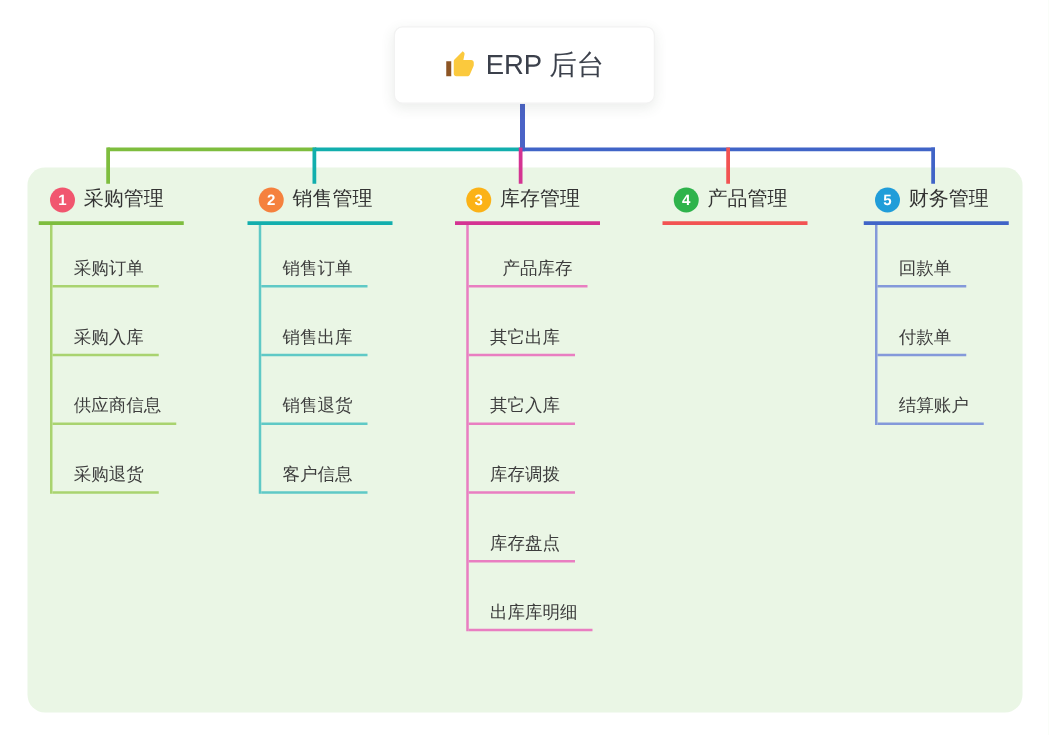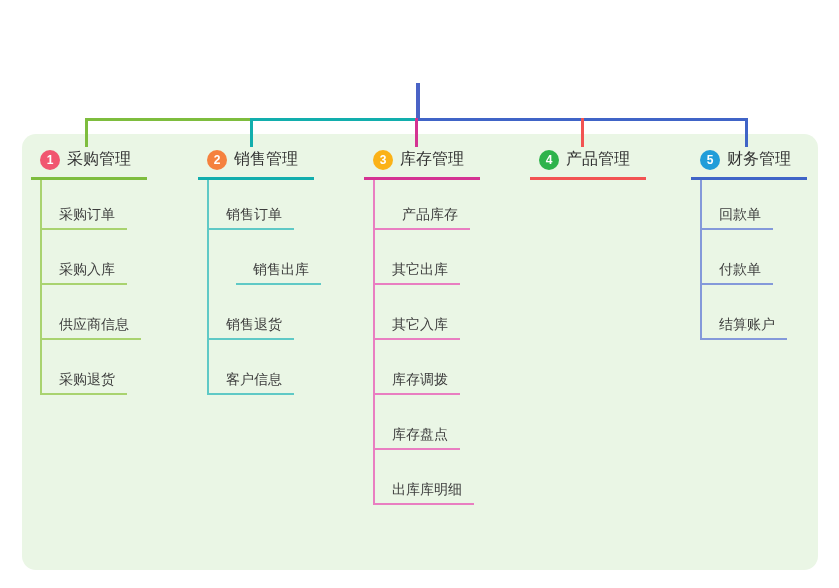--- a/index.html
+++ b/index.html
@@ -80,20 +80,29 @@
   <div class="conn root-line" style="background: rgb(74, 99, 198);"></div>
   <div class="conn h-seg1" style="background: rgb(126, 189, 62);"></div>
   <div class="conn h-seg2" style="background: rgb(18, 174, 173);"></div>
   <div class="conn h-seg3" style="background: rgb(64, 100, 199);"></div>
   <div class="conn drop drop1" style="background: rgb(126, 189, 62);"></div>
   <div class="conn drop drop2" style="background: rgb(18, 174, 173);"></div>
   <div class="conn drop drop3" style="background: rgb(212, 51, 146);"></div>
   <div class="conn drop drop4" style="background: rgb(242, 83, 82);"></div>
   <div class="conn drop drop5" style="background: rgb(64, 100, 199);"></div>
 
+  <div class="root-card">
+    <span class="thumb">
+      <svg viewBox="0 0 24 24" width="24" height="24">
+        <path fill="#8d5524" d="M1 21h4V9H1v12z"></path>
+        <path fill="#fbc93d" d="M23 10c0-1.1-.9-2-2-2h-6.31l.95-4.57.03-.32c0-.41-.17-.79-.44-1.06L14.17 1 7.59 7.59C7.22 7.95 7 8.45 7 9v10c0 1.1.9 2 2 2h9c.83 0 1.54-.5 1.84-1.22l3.02-7.05c.09-.23.14-.47.14-.73v-2z"></path>
+      </svg>
+    </span>
+    <span>ERP 后台</span>
+  </div>
 
     <div class="branch" style="left: 31px;">
       <div class="branch-header">
         <span class="num-circle" style="background: rgb(241, 86, 111);">1</span>
         <span class="branch-title">采购管理</span>
       </div>
       <div class="branch-underline" style="background: rgb(126, 189, 62);"></div>
       <div class="children" style="border-left-color: rgb(169, 211, 111);">
         <div class="child-row">
           <span class="child-label" style="border-bottom-color: rgb(169, 211, 111);">采购订单</span>
@@ -114,21 +123,21 @@
       <div class="branch-header">
         <span class="num-circle" style="background: rgb(245, 129, 62);">2</span>
         <span class="branch-title">销售管理</span>
       </div>
       <div class="branch-underline" style="background: rgb(18, 174, 173);"></div>
       <div class="children" style="border-left-color: rgb(95, 201, 198);">
         <div class="child-row">
           <span class="child-label" style="border-bottom-color: rgb(95, 201, 198);">销售订单</span>
         </div>
         <div class="child-row">
-          <span class="child-label" style="border-bottom-color: rgb(95, 201, 198); margin-left: 27px;">销售出库</span>
+          <span class="child-label" style="border-bottom-color: rgb(95, 201, 198);">销售出库</span>
         </div>
         <div class="child-row">
           <span class="child-label" style="border-bottom-color: rgb(95, 201, 198);">销售退货</span>
         </div>
         <div class="child-row">
           <span class="child-label" style="border-bottom-color: rgb(95, 201, 198);">客户信息</span>
         </div>
       </div>
     </div>
 

